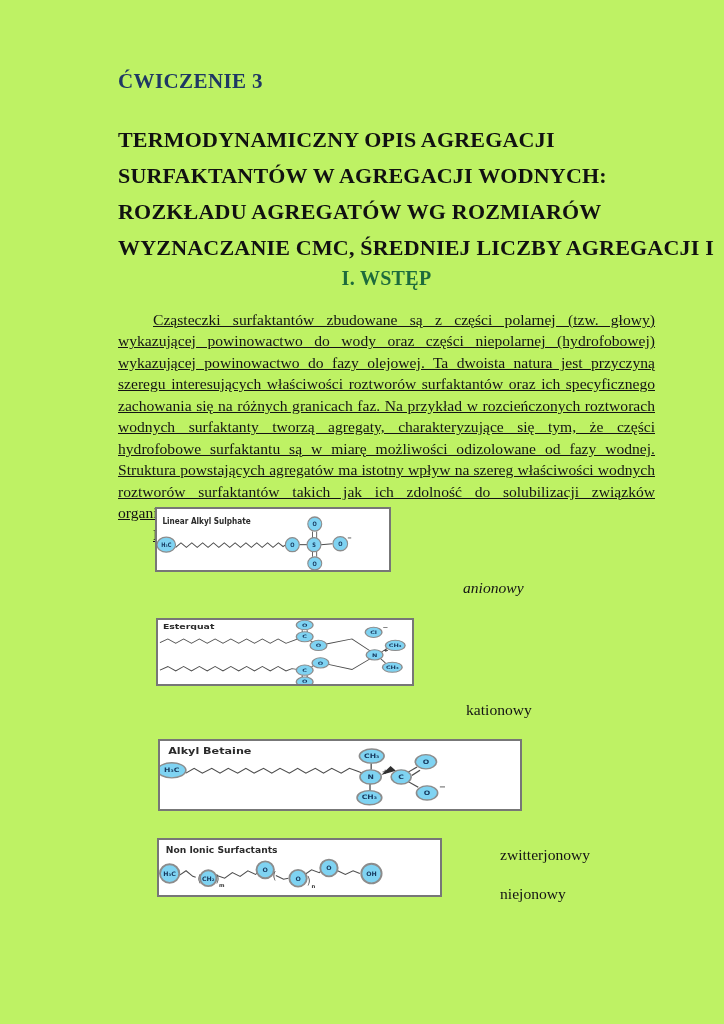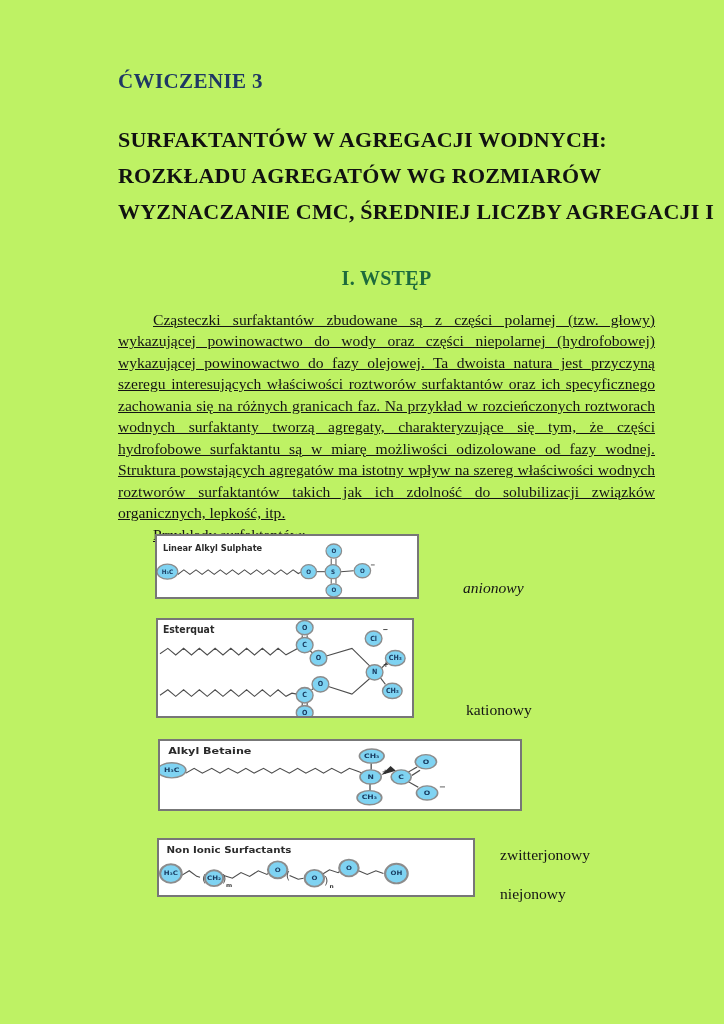--- a/index.html
+++ b/index.html
@@ -57,33 +57,34 @@
   }
 </style>
 </head>
 <body>
 
 <div class="page">
 
   <div class="exercise-title">ĆWICZENIE 3</div>
 
   <div class="main-title">
+    <div>TERMODYNAMICZNY OPIS AGREGACJI</div>
     <div>SURFAKTANTÓW W AGREGACJI WODNYCH:</div>
     <div>ROZKŁADU AGREGATÓW WG ROZMIARÓW</div>
     <div>WYZNACZANIE CMC, ŚREDNIEJ LICZBY AGREGACJI I</div>
   </div>
 
   <div class="section-heading">I. WSTĘP</div>
 
   <div class="body-text">
     <p class="justified">Cząsteczki surfaktantów zbudowane są z części polarnej (tzw. głowy) wykazującej powinowactwo do wody oraz części niepolarnej (hydrofobowej) wykazującej powinowactwo do fazy olejowej. Ta dwoista natura jest przyczyną szeregu interesujących właściwości roztworów surfaktantów oraz ich specyficznego zachowania się na różnych granicach faz. Na przykład w rozcieńczonych roztworach wodnych surfaktanty tworzą agregaty, charakteryzujące się tym, że części hydrofobowe surfaktantu są w miarę możliwości odizolowane od fazy wodnej. Struktura powstających agregatów ma istotny wpływ na szereg właściwości wodnych roztworów surfaktantów takich jak ich zdolność do solubilizacji związków organicznych, lepkość, itp.</p>
     <p>Przykłady surfaktantów:</p>
   </div>
 
-  <div class="figbox" style="left:155px; top:534px; width:264px; height:65px;text-decoration:underline;">
+  <div class="figbox" style="left:155px; top:507px; width:236px; height:65px;text-decoration:underline;">
     <svg viewBox="0 0 300 65" preserveAspectRatio="none">
       <text class="figtitle" x="7" y="16">Linear Alkyl Sulphate</text>
       <g class="bonds">
         <polyline points="24,41 31,36 38,41 45,36 52,41 59,36 66,41 73,36 80,41 87,36 94,41 101,36 108,41 115,36 122,41 129,36 136,41 143,36 150,41 157,36 163,40 167,38"></polyline>
         <line x1="184" y1="38" x2="194" y2="38"></line>
         <line x1="212" y1="38" x2="227" y2="37"></line>
         <line x1="201" y1="24" x2="201" y2="31"></line>
           <line x1="206.5" y1="24" x2="206.5" y2="31"></line>
         <line x1="201" y1="45" x2="201" y2="51"></line>
           <line x1="206.5" y1="45" x2="206.5" y2="51"></line>
@@ -110,21 +111,21 @@
         </g>
       <g class="atom">
           <ellipse cx="237" cy="37" rx="9.5" ry="7.5"></ellipse>
           <text x="237" y="37">O</text>
         </g>
       <text class="charge" x="249" y="30">−</text>
     </svg>
   </div>
   <div class="figcat" style="left:463px; top:578px;font-style:italic;">anionowy</div>
 
-  <div class="figbox" style="left:156px; top:618px; width:258px; height:100px;">
+  <div class="figbox" style="left:156px; top:618px; width:258px; height:68px;">
     <svg viewBox="0 0 258 88" preserveAspectRatio="none">
       <text class="figtitle" x="5" y="12">Esterquat</text>
       <g class="bonds">
         <polyline points="2,31 10,26 18,32 26,26 34,32 42,26 50,32 58,26 66,32 74,26 82,32 90,26 98,32 106,26 114,32 122,26 130,32 138,28 142,26"></polyline>
         <line x1="146.5" y1="14" x2="146.5" y2="17"></line>
           <line x1="151.5" y1="14" x2="151.5" y2="17"></line>
         <line x1="154" y1="28" x2="158" y2="31"></line>
         <polyline points="171,33 197,26 216,43"></polyline>
         <polyline points="2,69 10,64 18,70 26,64 34,70 42,64 50,70 58,64 66,70 74,64 82,70 90,64 98,70 106,64 114,70 122,64 130,70 136,67 141,68"></polyline>
         <line x1="146.5" y1="76" x2="146.5" y2="79"></line>
@@ -219,21 +220,21 @@
         </g>
       <g class="atom">
           <ellipse cx="227" cy="55" rx="9" ry="7.5"></ellipse>
           <text x="227" y="55">O</text>
         </g>
       <text class="charge" x="240" y="48">−</text>
     </svg>
   </div>
   <div class="figcat" style="left:500px; top:845px;">zwitterjonowy</div>
 
-  <div class="figbox" style="left:157px; top:838px; width:318px; height:59px;">
+  <div class="figbox" style="left:157px; top:838px; width:285px; height:59px;">
     <svg viewBox="0 0 291 59" preserveAspectRatio="none">
       <text class="figtitle" x="7" y="14">Non Ionic Surfactants</text>
       <g class="bonds">
         <polyline points="21,38 28,33 35,39 38,40"></polyline>
         <polyline points="60,38 68,41 76,35 84,39 92,33 100,37 103,34"></polyline>
         <polyline points="121,38 129,42 134,41"></polyline>
         <polyline points="151,37 158,32 166,35 169,32"></polyline>
         <polyline points="185,33 193,37 201,33 208,36"></polyline>
       </g>
       <g class="atom thickring">

